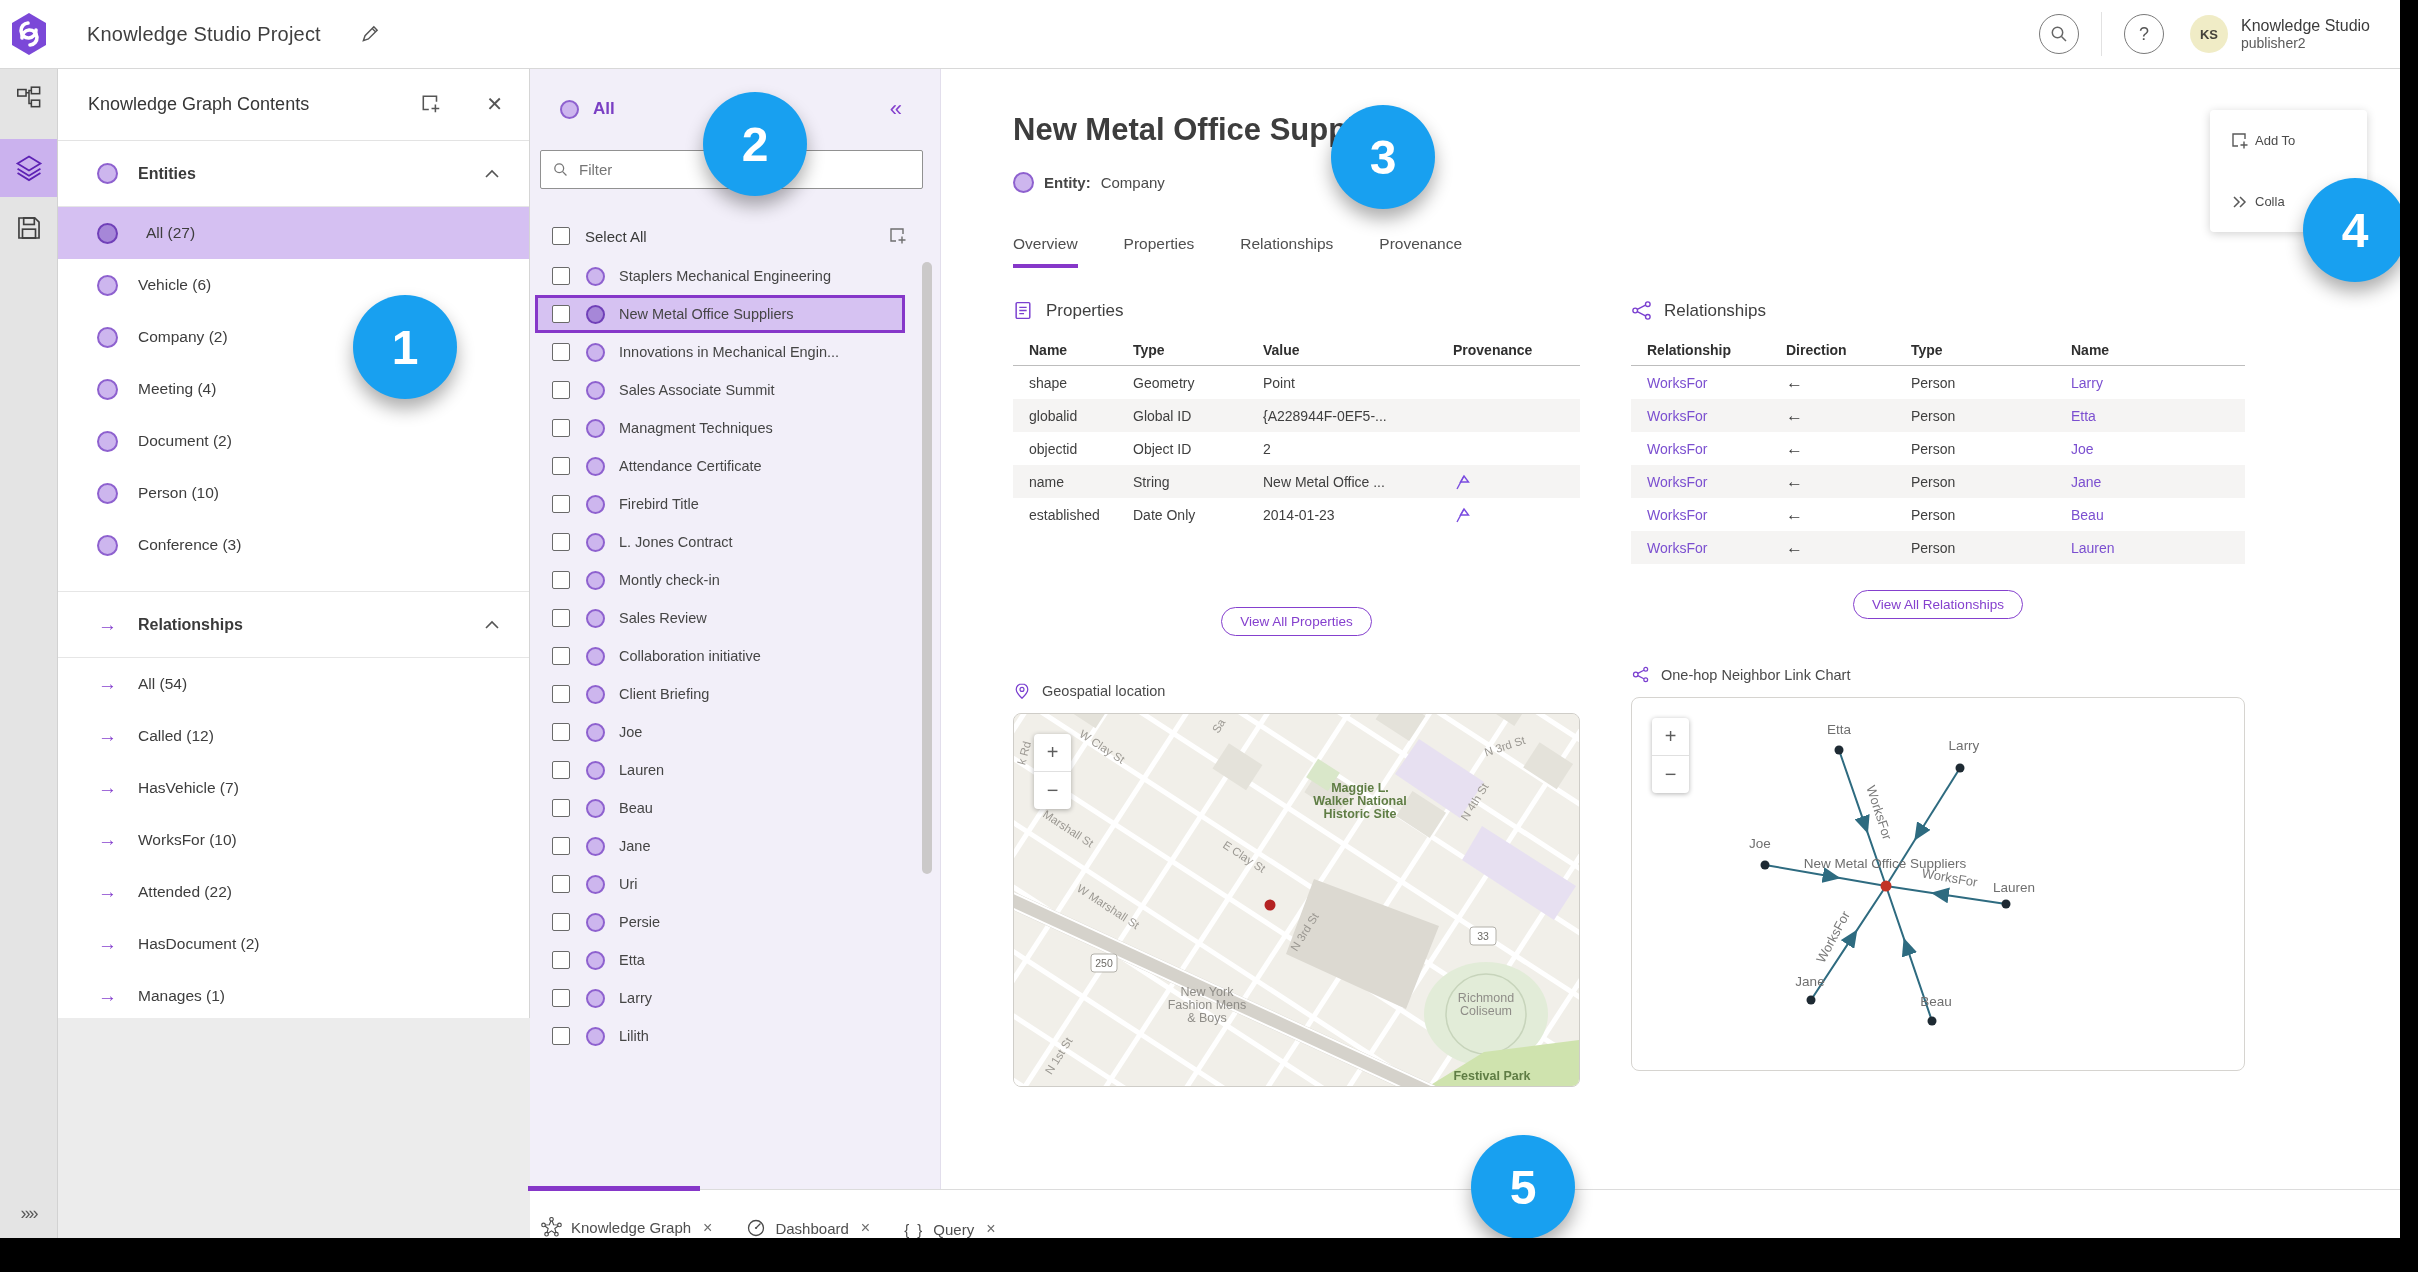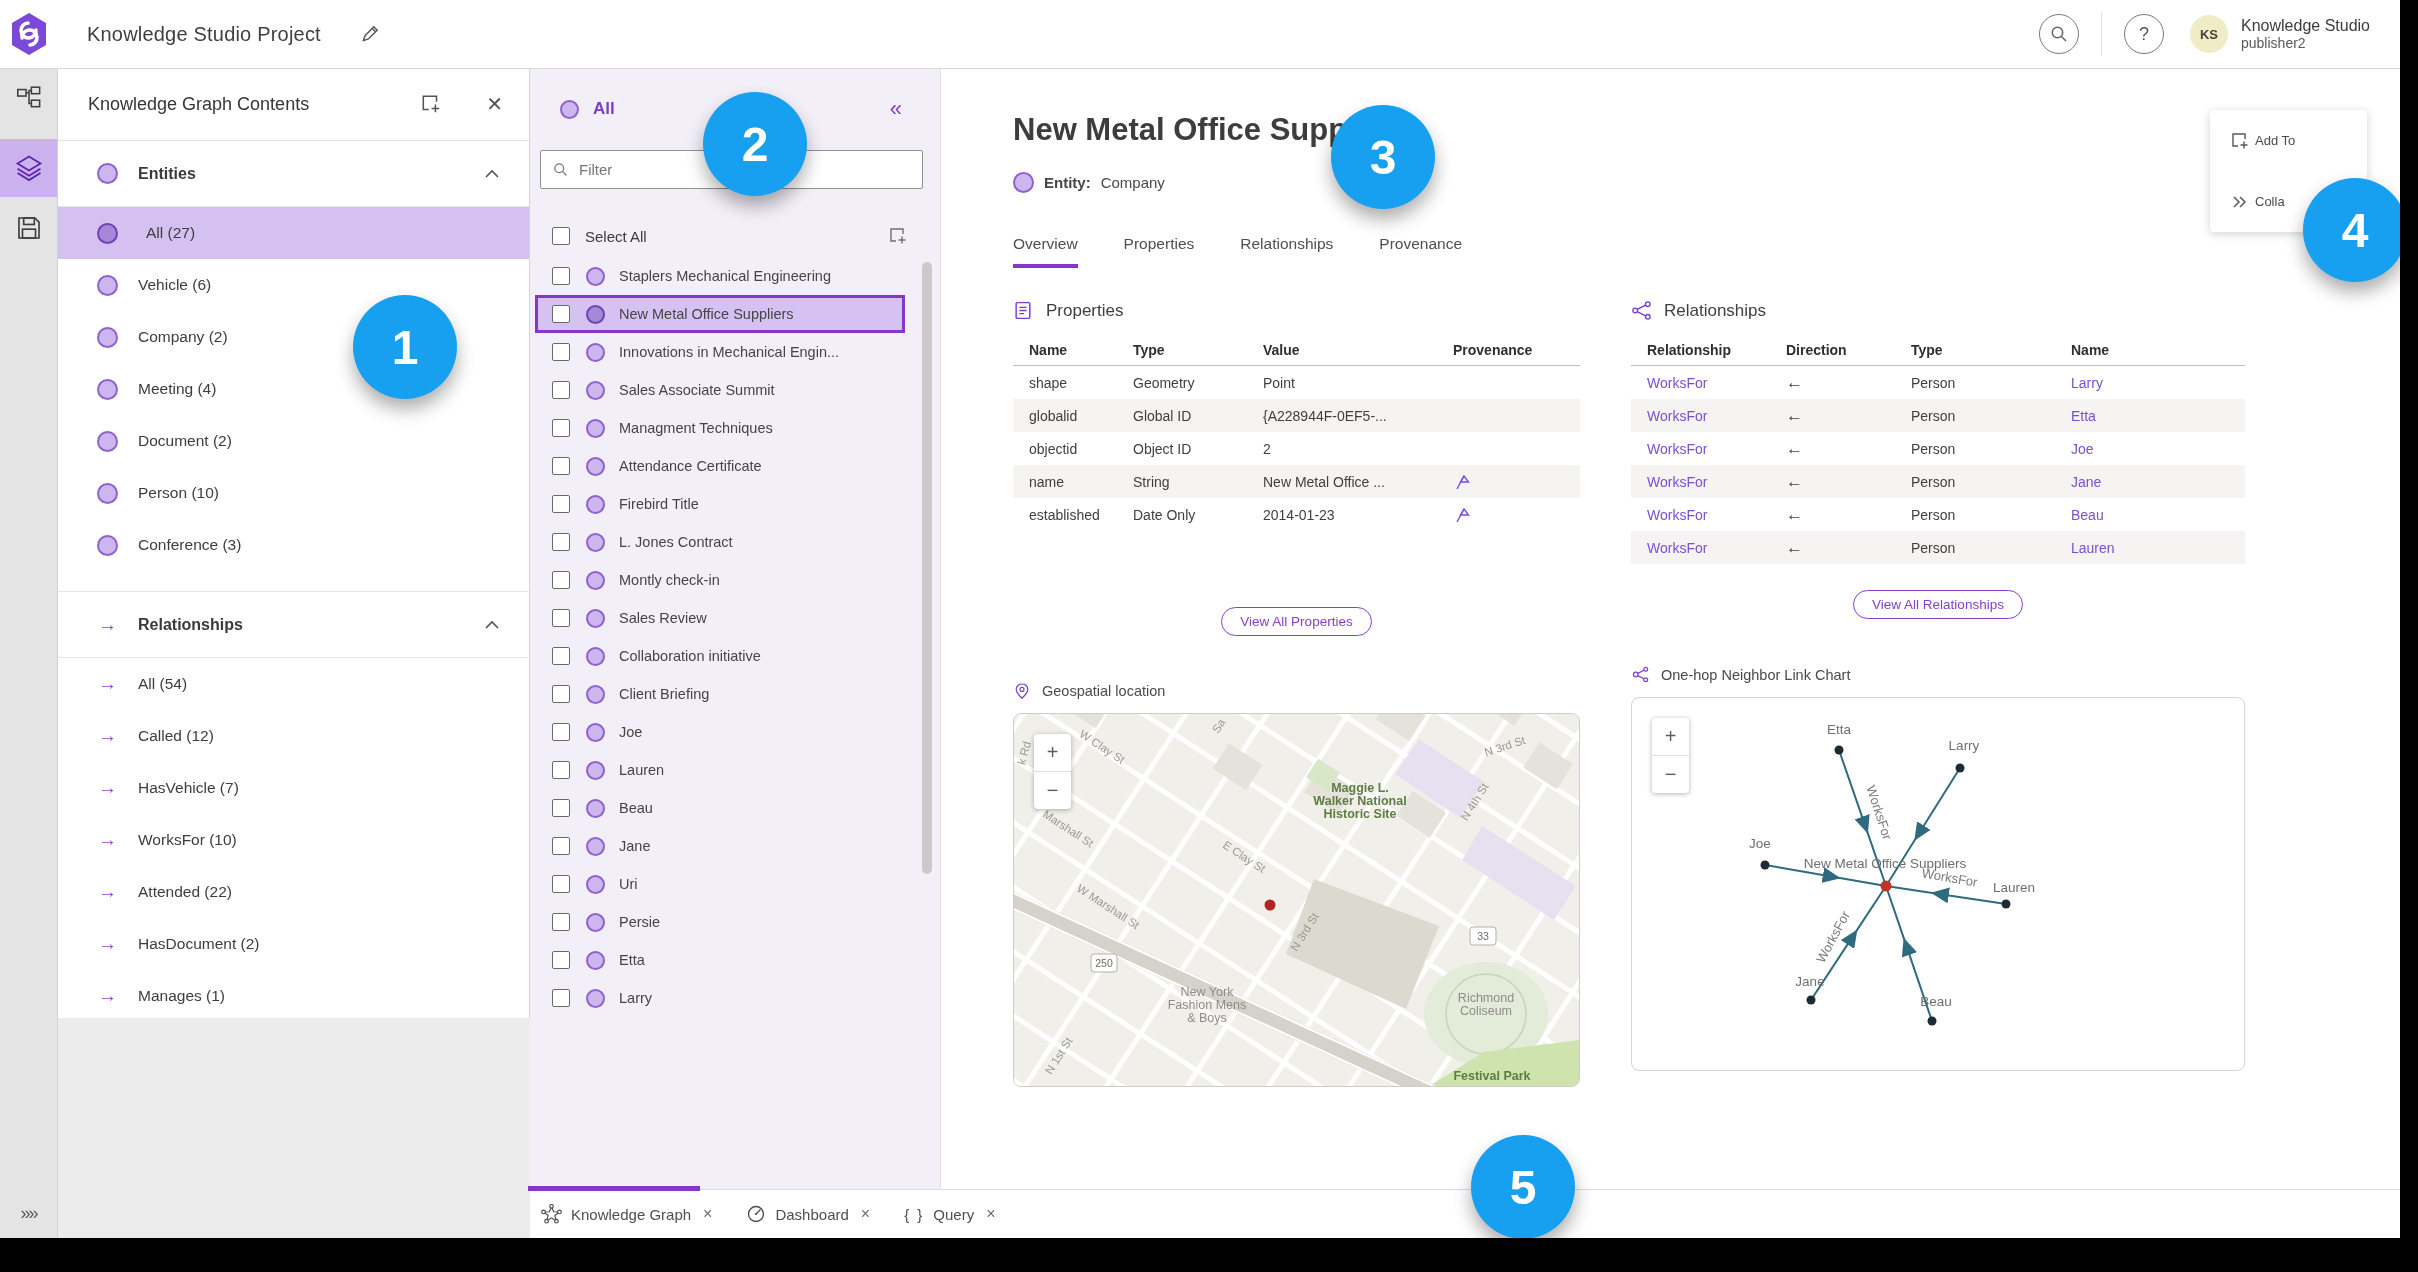--- a/index.html
+++ b/index.html
@@ -91,21 +91,21 @@
   .panel.link{background:#fff;border-color:#d6d4d0;}
   .zoomctl{position:absolute;left:20px;top:20px;width:37px;background:#fff;border-radius:4px;box-shadow:0 1px 5px rgba(0,0,0,.3);z-index:3;}
   .zoomctl .zc{height:37px;display:flex;align-items:center;justify-content:center;font-size:20px;color:#5c5c5c;cursor:pointer;}
   .zoomctl .zc+.zc{border-top:1px solid #e0e0e0;}
 
   
   .addto{position:absolute;left:2210px;top:110px;width:157px;background:#fff;border-radius:4px;box-shadow:0 2px 10px rgba(0,0,0,.18);z-index:20;}
   .addto-item{height:61px;display:flex;align-items:center;padding-left:20px;gap:5px;font-size:13px;color:#4a4a4a;cursor:pointer;}
 
   
-  .tabbar{position:absolute;left:530px;right:18px;top:1189px;height:49px;background:#fff;border-top:1px solid #dcdcdc;display:flex;align-items:center;padding-left:11px;box-sizing:border-box;z-index:6;}
+  .tabbar{position:absolute;left:530px;right:18px;top:1189px;height:49px;background:#fff;border-top:1px solid #dcdcdc;display:flex;align-items:flex-end;padding-left:11px;box-sizing:border-box;z-index:6;}
   .tb-indicator{position:absolute;left:-2px;top:-4px;width:172px;height:5px;background:#8637c9;}
   .btab{display:flex;align-items:center;gap:9px;margin-right:34px;cursor:pointer;}
   .btab .lbl{font-size:15px;color:#4f4f4f;}
   .btab .x{font-size:16px;color:#6d6d6d;margin-left:3px;cursor:pointer;}
   .braces{font-size:15px;color:#4f4f4f;letter-spacing:2px;}
 
   
   .black-bottom{position:absolute;left:0;right:0;bottom:0;height:34px;background:#000;z-index:60;}
   .black-right{position:absolute;top:0;bottom:0;right:0;width:18px;background:#000;z-index:60;}
   .callout{position:absolute;width:104px;height:104px;border-radius:50%;background:#18a0f0;color:#fff;display:flex;align-items:center;justify-content:center;font-size:48px;font-weight:bold;box-shadow:0 10px 18px rgba(0,0,0,.32);z-index:55;}
@@ -428,20 +428,25 @@
           <span class="ent-circle"></span>
           <span class="lbl">Etta</span>
         </div>
 
         <div class="lp-row">
           <span class="cbx"></span>
           <span class="ent-circle"></span>
           <span class="lbl">Larry</span>
         </div>
 
+        <div class="lp-row">
+          <span class="cbx"></span>
+          <span class="ent-circle"></span>
+          <span class="lbl">Lilith</span>
+        </div>
 
     </div>
     <div class="lp-scrollthumb"></div>
   </section>
 
   <main class="main">
     <h1 class="detail-title">New Metal Office Suppliers</h1>
     <div class="entity-row">
       <span class="ent-circle"></span>
       <span class="entity-key">Entity:</span>

